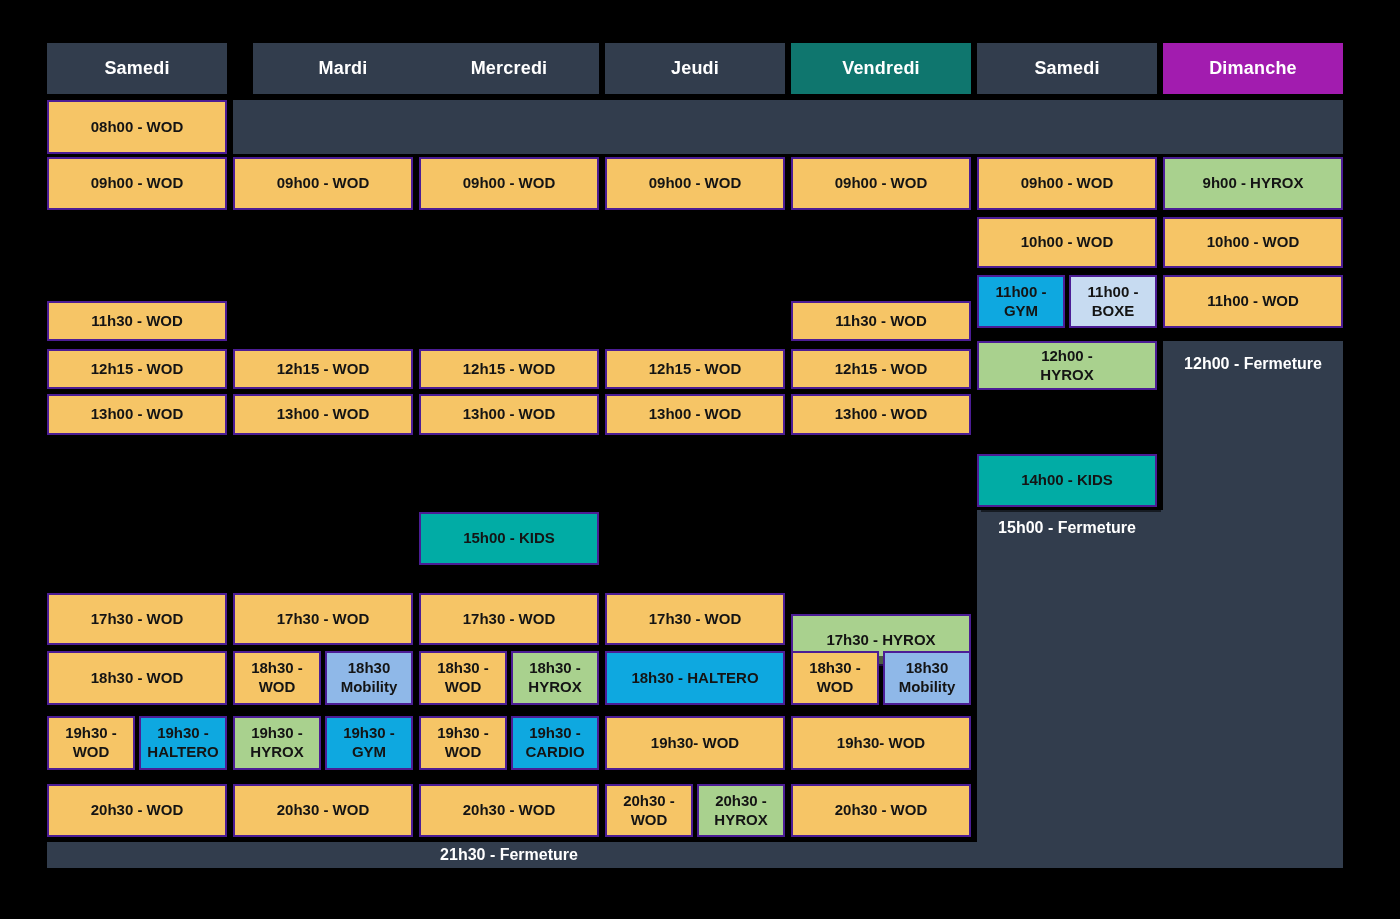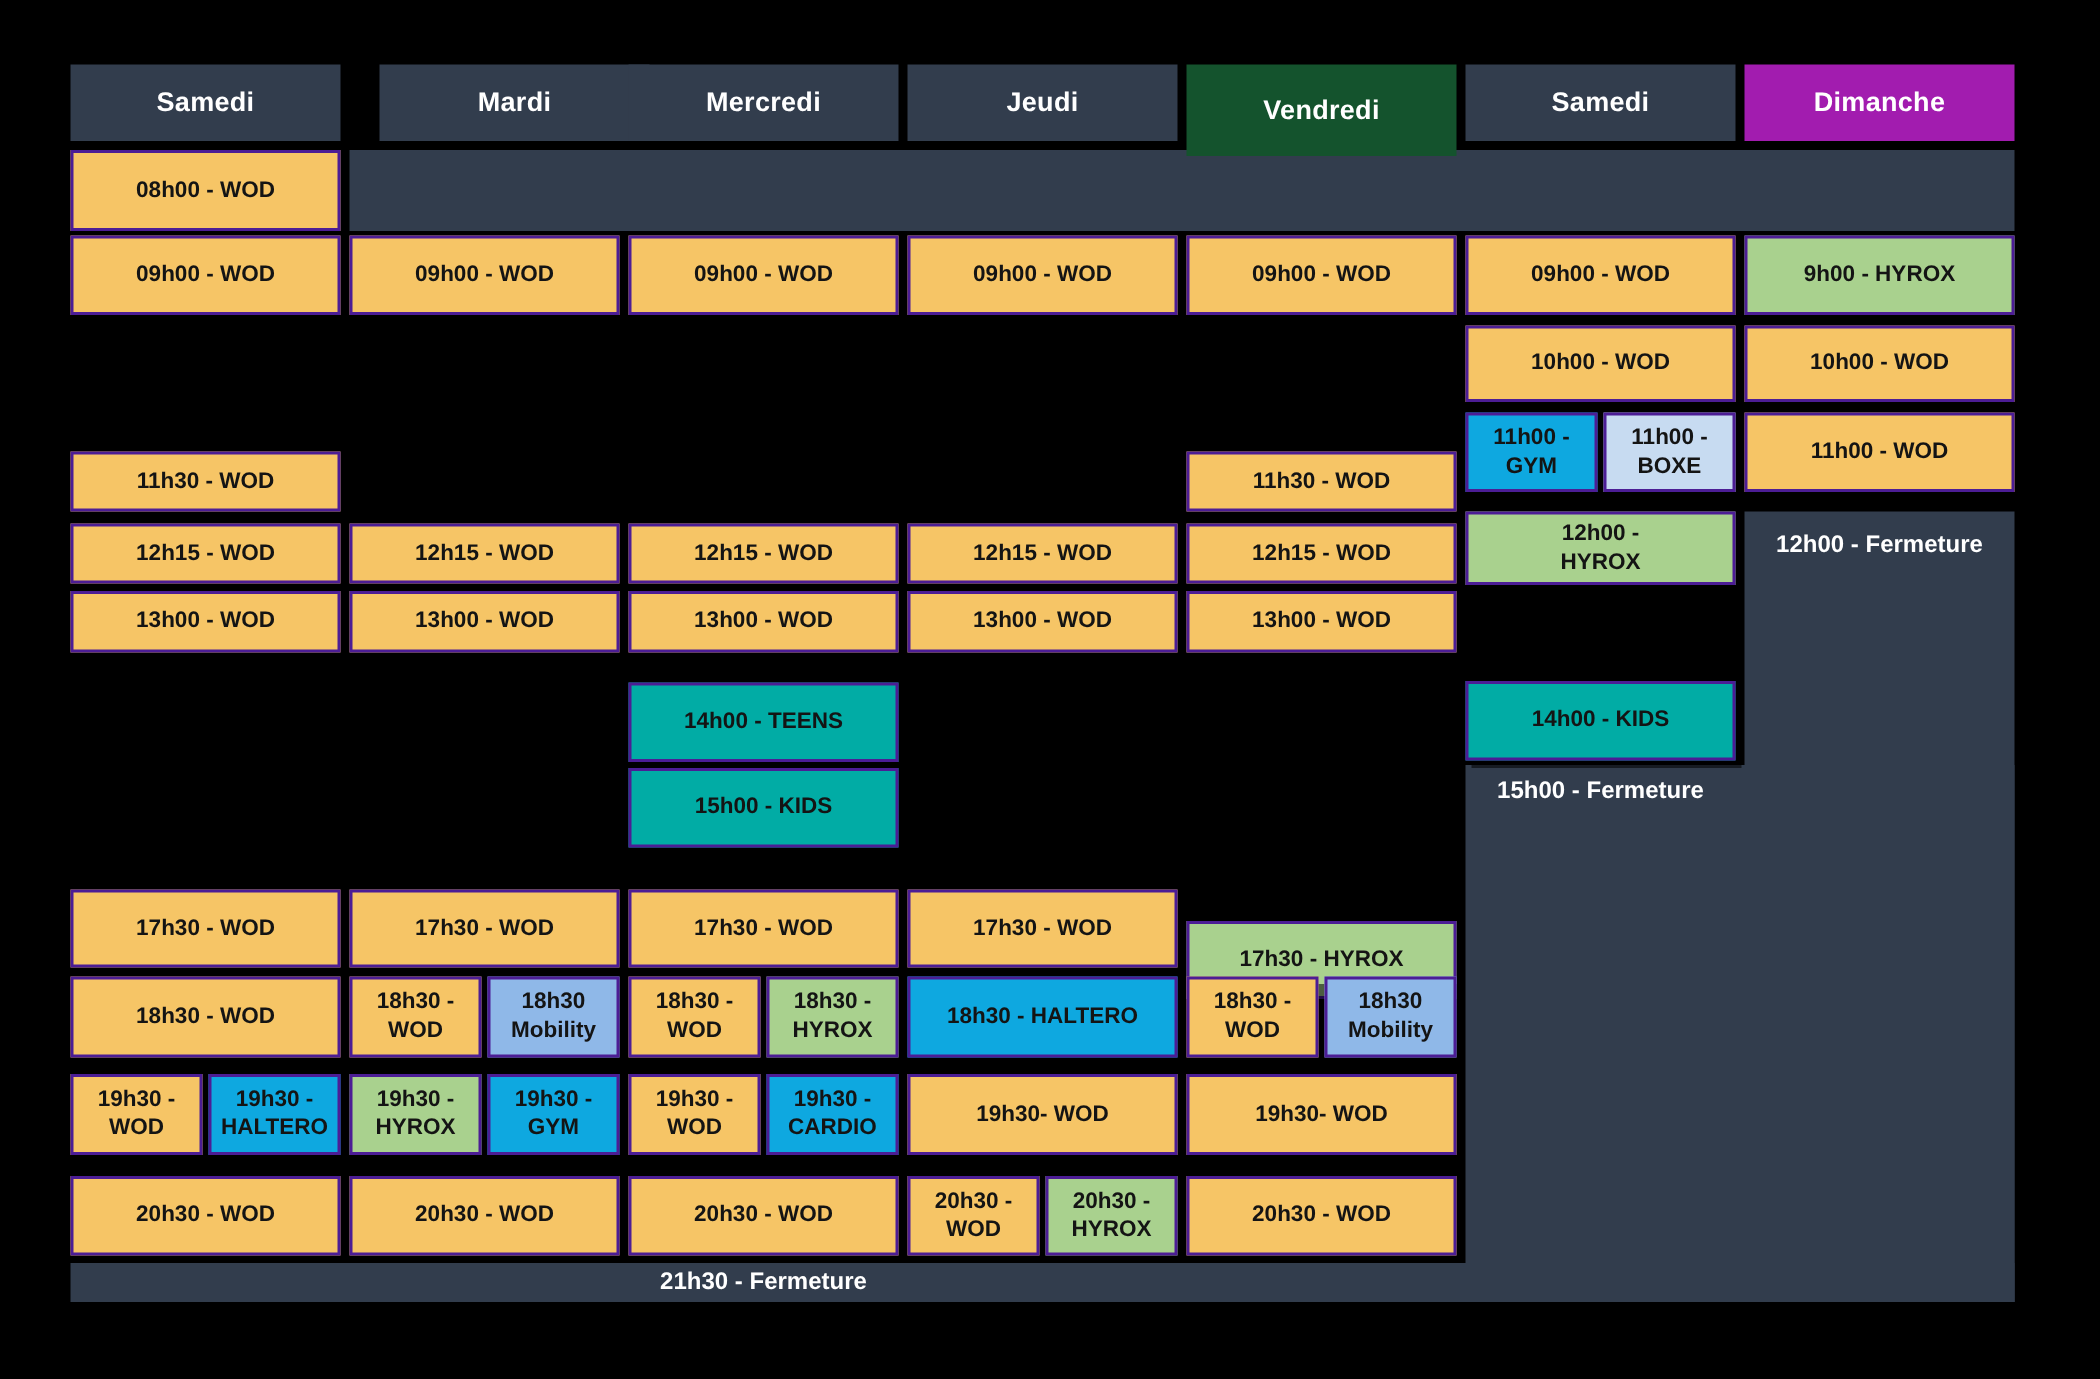--- a/index.html
+++ b/index.html
@@ -50,21 +50,21 @@
 
 <div id="stage" style="background: rgb(0, 0, 0); width: 1400px; height: 919px;">
     <div class="dark-region" style="background: rgb(50, 61, 77); left: 233px; top: 100px; width: 1110px; height: 54px;"></div>
     <div class="dark-region" style="background: rgb(50, 61, 77); left: 1163px; top: 341px; width: 180px; height: 527px;"></div>
     <div class="dark-region" style="background: rgb(50, 61, 77); left: 977px; top: 510px; width: 366px; height: 358px;"></div>
     <div class="dark-region" style="background: rgb(50, 61, 77); left: 47px; top: 842px; width: 1296px; height: 26px;"></div>
     <div class="day-header" style="background: rgb(50, 61, 77); color: rgb(255, 255, 255); left: 47px; top: 43px; width: 180px; height: 51px;">Samedi</div>
     <div class="day-header" style="background: rgb(50, 61, 77); color: rgb(255, 255, 255); left: 233px; top: 43px; width: 180px; height: 51px; margin-left: 20px;">Mardi</div>
     <div class="day-header" style="background: rgb(50, 61, 77); color: rgb(255, 255, 255); left: 419px; top: 43px; width: 180px; height: 51px;">Mercredi</div>
     <div class="day-header" style="background: rgb(50, 61, 77); color: rgb(255, 255, 255); left: 605px; top: 43px; width: 180px; height: 51px;">Jeudi</div>
-    <div class="day-header" style="background: #14532d; color: rgb(255, 255, 255); left: 791px; top: 43px; width: 180px; height: 61px;">Vendredi</div>
+    <div class="day-header" style="background: #0f766e; color: rgb(255, 255, 255); left: 791px; top: 43px; width: 180px; height: 51px;">Vendredi</div>
     <div class="day-header" style="background: rgb(50, 61, 77); color: rgb(255, 255, 255); left: 977px; top: 43px; width: 180px; height: 51px;">Samedi</div>
     <div class="day-header" style="background: #a21caf; color: rgb(255, 255, 255); left: 1163px; top: 43px; width: 180px; height: 51px;">Dimanche</div>
     <div class="cell" style="background: rgb(246, 197, 102); color: rgb(20, 20, 20); left: 47px; top: 100px; width: 180px; height: 54px;">08h00 - WOD</div>
     <div class="cell" style="background: rgb(246, 197, 102); color: rgb(20, 20, 20); left: 47px; top: 157px; width: 180px; height: 53px;">09h00 - WOD</div>
     <div class="cell" style="background: rgb(246, 197, 102); color: rgb(20, 20, 20); left: 233px; top: 157px; width: 180px; height: 53px;">09h00 - WOD</div>
     <div class="cell" style="background: rgb(246, 197, 102); color: rgb(20, 20, 20); left: 419px; top: 157px; width: 180px; height: 53px;">09h00 - WOD</div>
     <div class="cell" style="background: rgb(246, 197, 102); color: rgb(20, 20, 20); left: 605px; top: 157px; width: 180px; height: 53px;">09h00 - WOD</div>
     <div class="cell" style="background: rgb(246, 197, 102); color: rgb(20, 20, 20); left: 791px; top: 157px; width: 180px; height: 53px;">09h00 - WOD</div>
     <div class="cell" style="background: rgb(246, 197, 102); color: rgb(20, 20, 20); left: 977px; top: 157px; width: 180px; height: 53px;">09h00 - WOD</div>
     <div class="cell" style="background: rgb(169, 209, 142); color: rgb(20, 20, 20); left: 1163px; top: 157px; width: 180px; height: 53px;">9h00 - HYROX</div>
@@ -83,21 +83,20 @@
     <div class="cell" style="background: rgb(246, 197, 102); color: rgb(20, 20, 20); left: 233px; top: 349px; width: 180px; height: 40px;">12h15 - WOD</div>
     <div class="cell" style="background: rgb(246, 197, 102); color: rgb(20, 20, 20); left: 419px; top: 349px; width: 180px; height: 40px;">12h15 - WOD</div>
     <div class="cell" style="background: rgb(246, 197, 102); color: rgb(20, 20, 20); left: 605px; top: 349px; width: 180px; height: 40px;">12h15 - WOD</div>
     <div class="cell" style="background: rgb(246, 197, 102); color: rgb(20, 20, 20); left: 791px; top: 349px; width: 180px; height: 40px;">12h15 - WOD</div>
     <div class="cell" style="background: rgb(246, 197, 102); color: rgb(20, 20, 20); left: 47px; top: 394px; width: 180px; height: 41px;">13h00 - WOD</div>
     <div class="cell" style="background: rgb(246, 197, 102); color: rgb(20, 20, 20); left: 233px; top: 394px; width: 180px; height: 41px;">13h00 - WOD</div>
     <div class="cell" style="background: rgb(246, 197, 102); color: rgb(20, 20, 20); left: 419px; top: 394px; width: 180px; height: 41px;">13h00 - WOD</div>
     <div class="cell" style="background: rgb(246, 197, 102); color: rgb(20, 20, 20); left: 605px; top: 394px; width: 180px; height: 41px;">13h00 - WOD</div>
     <div class="cell" style="background: rgb(246, 197, 102); color: rgb(20, 20, 20); left: 791px; top: 394px; width: 180px; height: 41px;">13h00 - WOD</div>
     <div class="cell" style="background: rgb(1, 172, 165); color: rgb(20, 20, 20); left: 977px; top: 454px; width: 180px; height: 53px;">14h00 - KIDS</div>
-    <div class="cell" style="background: rgb(1, 172, 165); color: rgb(20, 20, 20); left: 419px; top: 455px; width: 180px; height: 53px;">14h00 - TEENS</div>
     <div class="cell" style="background: rgb(1, 172, 165); color: rgb(20, 20, 20); left: 419px; top: 512px; width: 180px; height: 53px;">15h00 - KIDS</div>
     <div class="cell" style="background: rgb(246, 197, 102); color: rgb(20, 20, 20); left: 47px; top: 593px; width: 180px; height: 52px;">17h30 - WOD</div>
     <div class="cell" style="background: rgb(246, 197, 102); color: rgb(20, 20, 20); left: 233px; top: 593px; width: 180px; height: 52px;">17h30 - WOD</div>
     <div class="cell" style="background: rgb(246, 197, 102); color: rgb(20, 20, 20); left: 419px; top: 593px; width: 180px; height: 52px;">17h30 - WOD</div>
     <div class="cell" style="background: rgb(246, 197, 102); color: rgb(20, 20, 20); left: 605px; top: 593px; width: 180px; height: 52px;">17h30 - WOD</div>
     <div class="cell" style="background: rgb(169, 209, 142); color: rgb(20, 20, 20); left: 791px; top: 614px; width: 180px; height: 52px;">17h30 - HYROX</div>
     <div class="cell" style="background: rgb(246, 197, 102); color: rgb(20, 20, 20); left: 47px; top: 651px; width: 180px; height: 54px;">18h30 - WOD</div>
     <div class="cell" style="background: rgb(246, 197, 102); color: rgb(20, 20, 20); left: 233px; top: 651px; width: 88px; height: 54px;">18h30 -
 WOD</div>
     <div class="cell" style="background: rgb(143, 184, 232); color: rgb(20, 20, 20); left: 325px; top: 651px; width: 88px; height: 54px;">18h30

